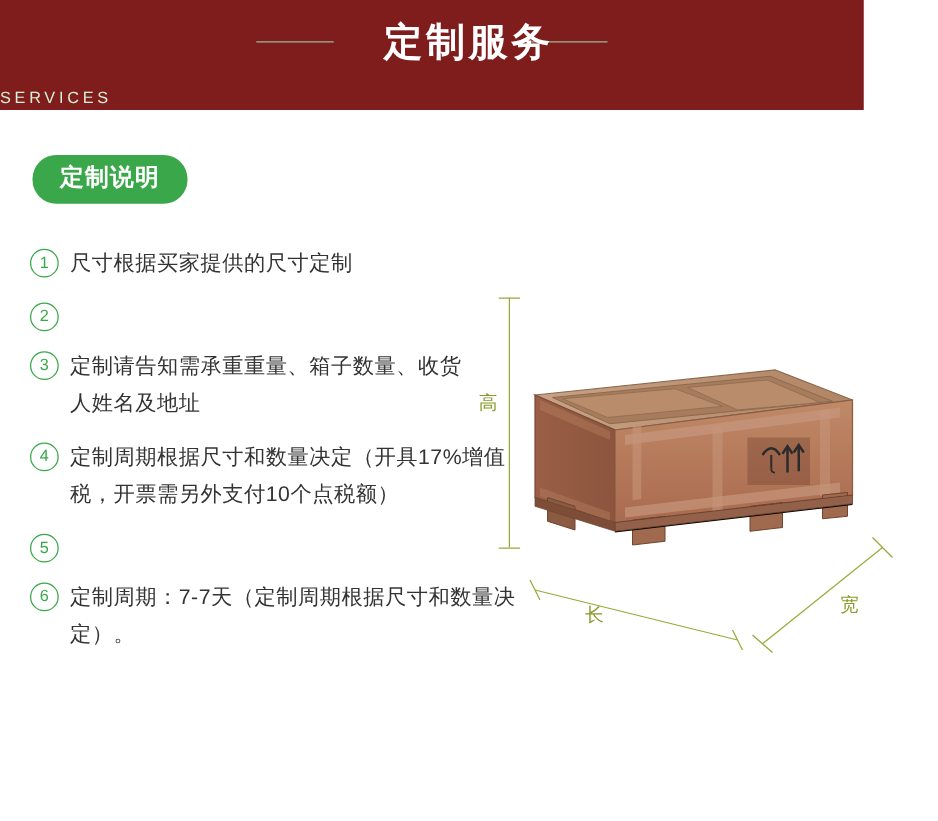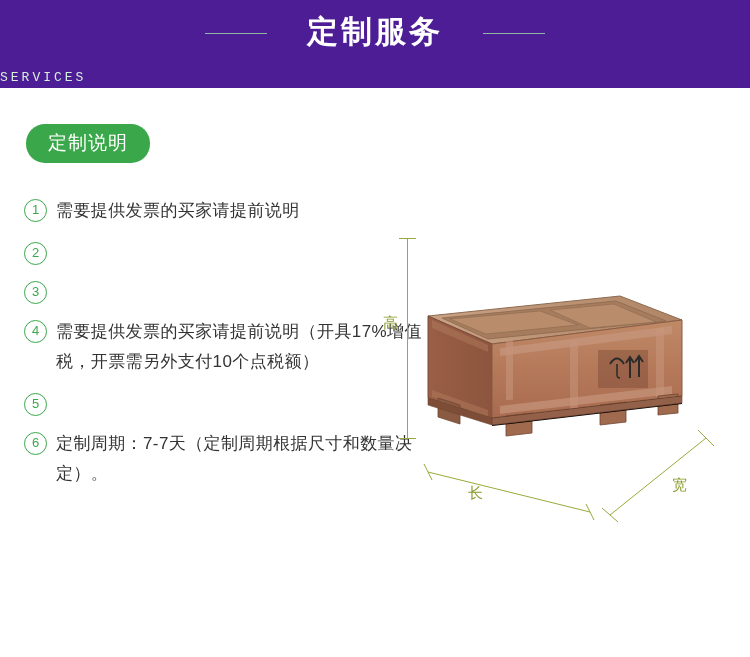--- a/index.html
+++ b/index.html
@@ -11,26 +11,25 @@
     width: 750px;
     height: 657px;
     background: #ffffff;
     font-family: "Liberation Sans", sans-serif;
     overflow: hidden;
     position: relative;
   }
 
   
   .banner {
-    width: 750px;
+    width: 691px;
     height: 88px;
-    background: #4c1d95;
+    background: #7f1d1d;
     position: relative;
     overflow: hidden;
-    font-family: Liberation Mono, monospace;
   }
   .banner-title {
     position: absolute;
     top: 16px;
     left: 0;
     width: 750px;
     text-align: center;
     color: #ffffff;
     font-size: 31px;
     font-weight: bold;
@@ -59,21 +58,21 @@
   .banner-rule-right { right: 205px; width: 62px; }
 
   
   .section-tag {
     position: absolute;
     top: 124px;
     left: 26px;
     background: #3aa84a;
     color: #ffffff;
     font-size: 19px;
-    font-weight: normal;
+    font-weight: bold;
     padding: 8px 22px 9px 22px;
     border-radius: 19px;
     letter-spacing: 1px;
     line-height: 22px;
   }
 
   
   .list {
     position: absolute;
     top: 196px;
@@ -145,34 +144,35 @@
   <div class="banner-title">定制服务</div>
   <div class="banner-sub">SERVICES</div>
 </div>
 
 <div class="section-tag">定制说明</div>
 
 <div class="list">
 
   <div class="item item-1">
     <div class="bullet">1</div>
-    <div class="item-text">需要提供发票的买家请提前说明</div>
+    <div class="item-text">尺寸根据买家提供的尺寸定制</div>
   </div>
 
   <div class="item item-2">
     <div class="bullet">2</div>
   </div>
 
   <div class="item item-3">
     <div class="bullet">3</div>
+    <div class="item-text">定制请告知需承重重量、箱子数量、收货人姓名及地址</div>
   </div>
 
   <div class="item item-4">
     <div class="bullet">4</div>
-    <div class="item-text">需要提供发票的买家请提前说明（开具17%增值税，开票需另外支付10个点税额）</div>
+    <div class="item-text">定制周期根据尺寸和数量决定（开具17%增值税，开票需另外支付10个点税额）</div>
   </div>
 
   <div class="item item-5">
     <div class="bullet">5</div>
   </div>
 
   <div class="item item-6">
     <div class="bullet">6</div>
     <div class="item-text">定制周期：7-7天（定制周期根据尺寸和数量决定）。</div>
   </div>

